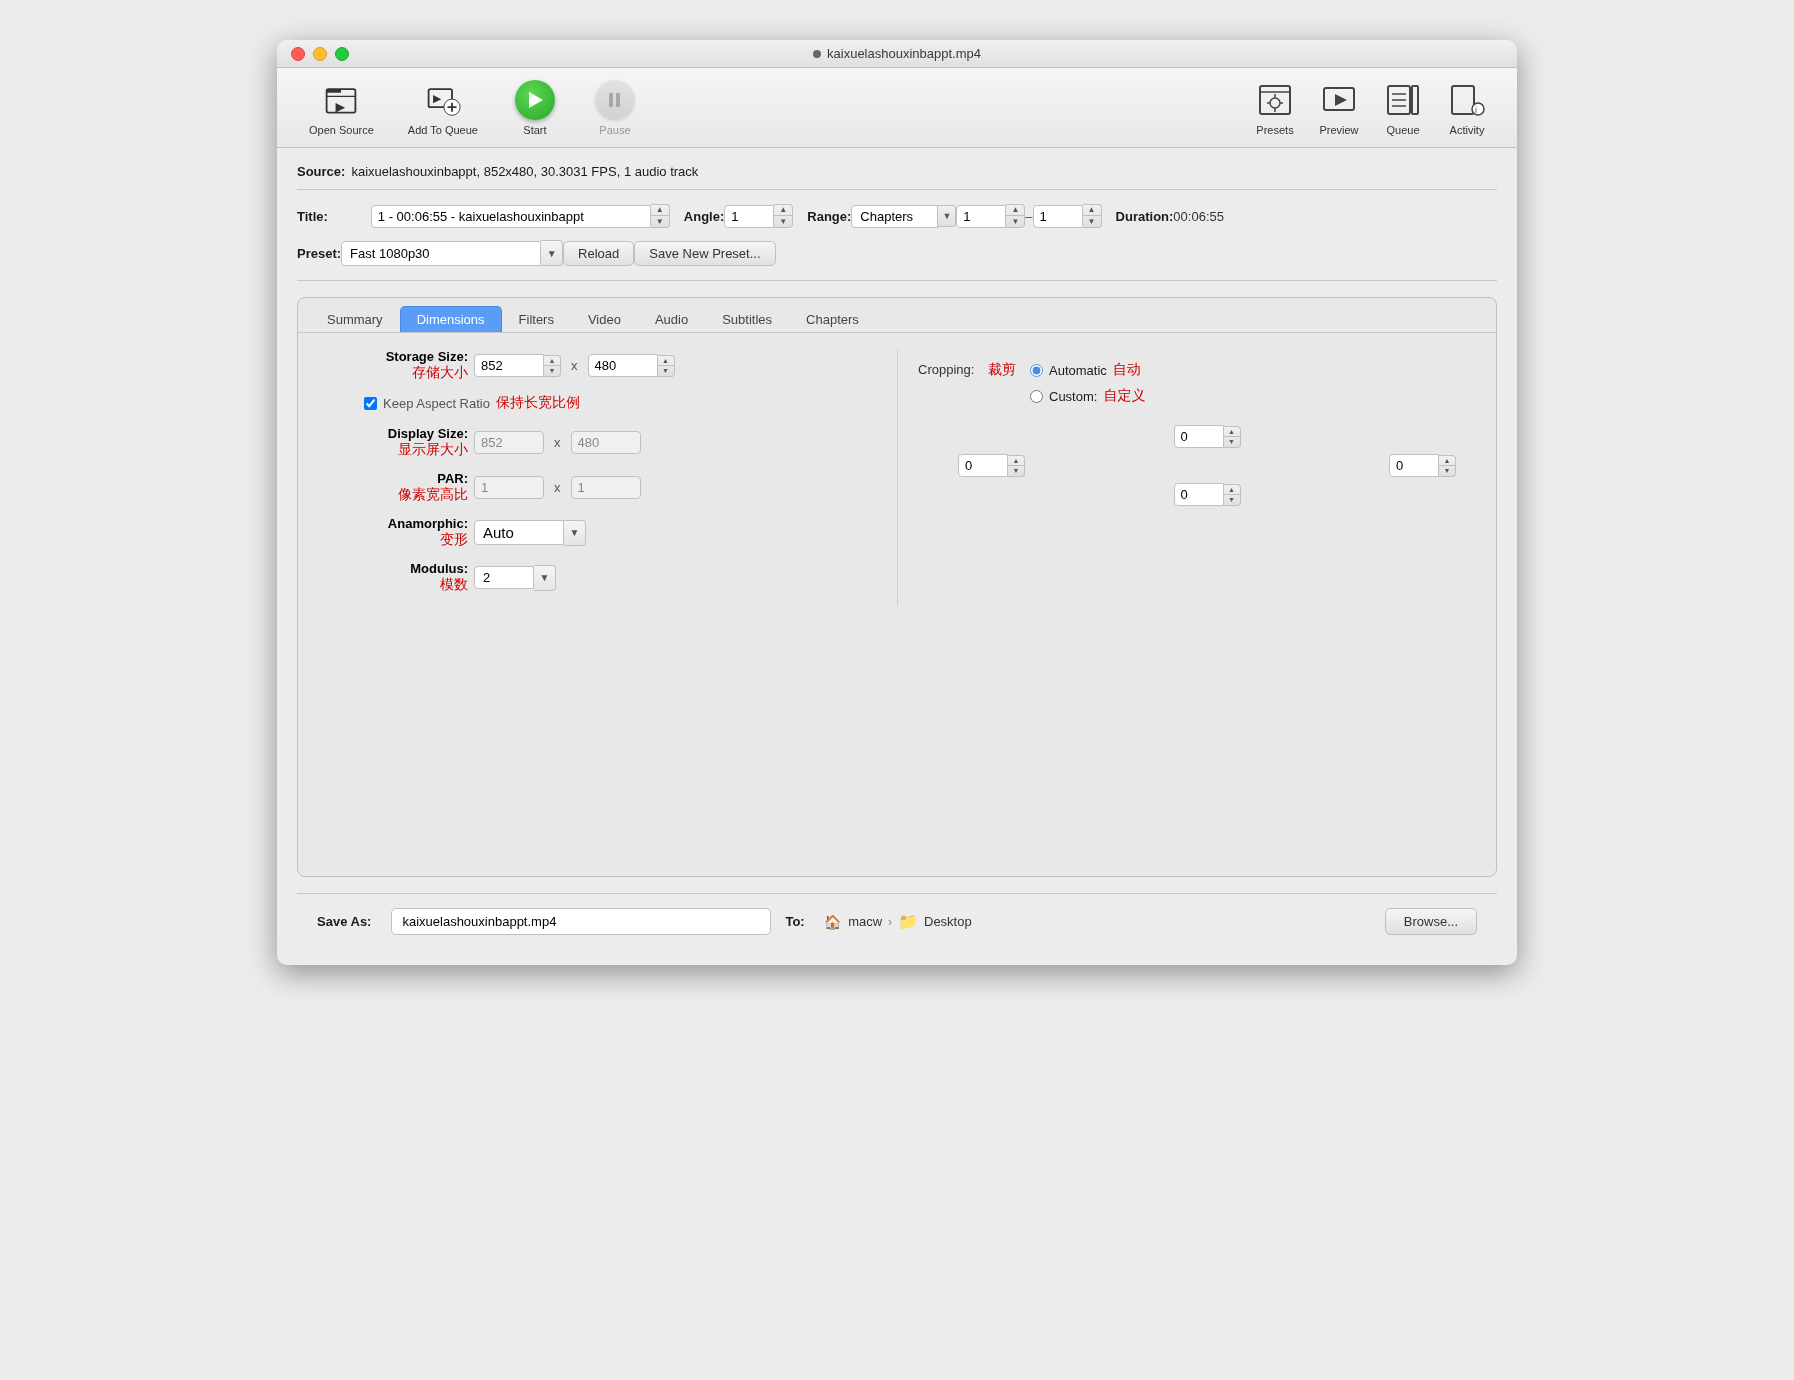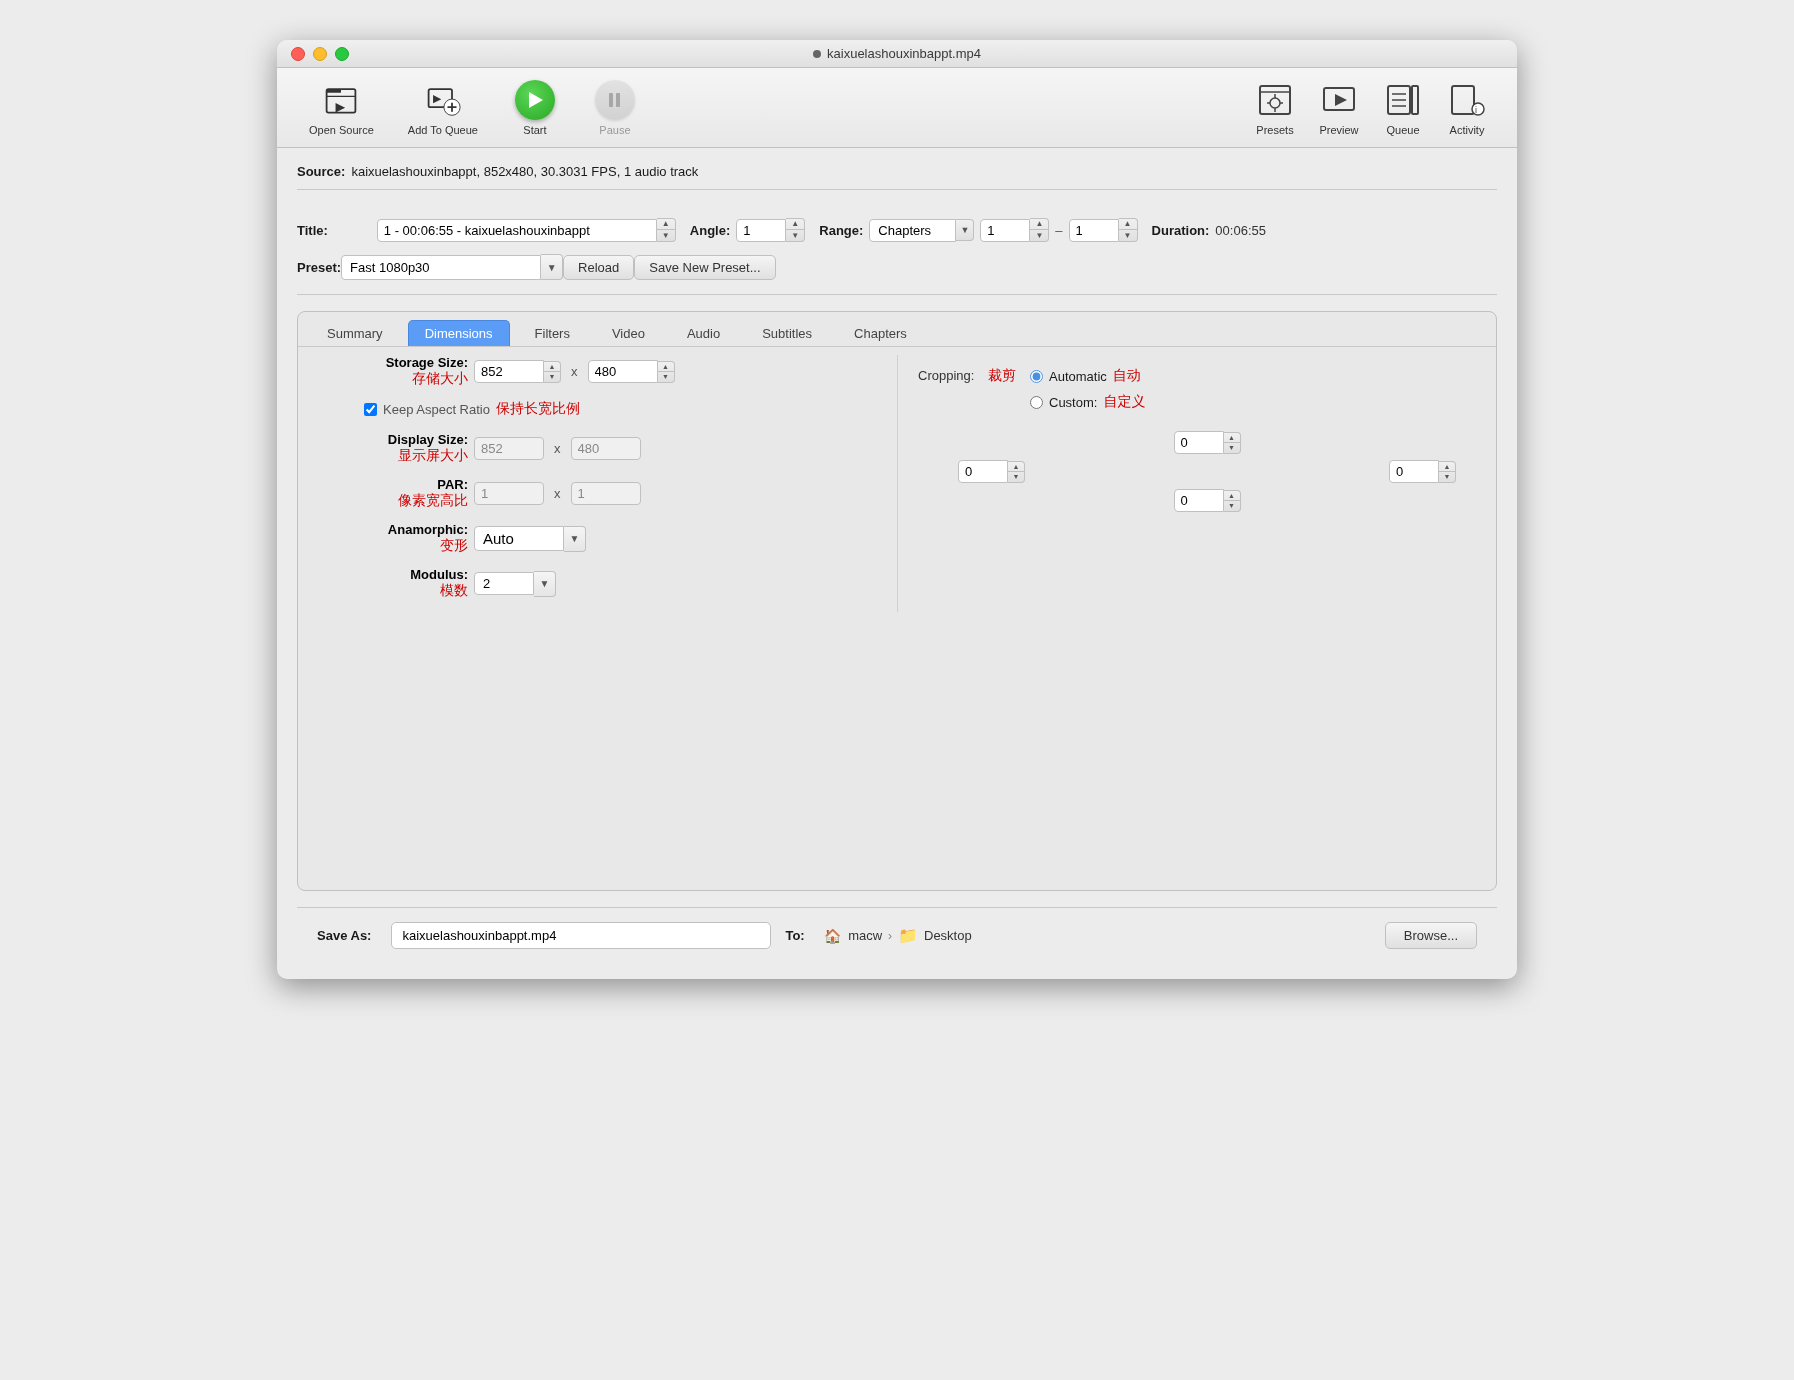--- a/index.html
+++ b/index.html
@@ -158,41 +158,40 @@
 
     
     .main-content {
       padding: 16px 20px;
     }
 
     
     .source-row {
       display: flex;
       align-items: flex-end;
-      margin-bottom: 28px;
+      margin-bottom: 14px;
       border-bottom: 1px solid #c8c8c8;
       padding-bottom: 10px;
     }
     .label-bold {
       font-weight: 600;
       margin-right: 6px;
       white-space: nowrap;
     }
 
     
     .fields-row {
       display: flex;
       align-items: center;
       gap: 14px;
       margin-bottom: 12px;
     }
     .field-group {
       display: flex;
       align-items: center;
-      gap: 6px;
       justify-content: center;
     }
     .field-label {
       font-weight: 600;
       white-space: nowrap;
     }
     .stepper-input {
       display: flex;
       align-items: center;
     }
@@ -319,24 +318,24 @@
     .tab-panel {
       background: #e8e8e8;
       border: 1px solid #c0c0c0;
       border-radius: 8px;
       padding: 0 0 16px;
       margin-bottom: 16px;
       min-height: 580px;
     }
     .tab-bar {
       display: flex;
-      gap: 8px;
+      gap: 0;
       padding: 8px 12px 0;
       border-bottom: 1px solid #c8c8c8;
-      margin-bottom: 0;
+      margin-bottom: 8px;
     }
     .tab {
       padding: 5px 16px;
       font-size: 13px;
       cursor: pointer;
       border-radius: 5px 5px 0 0;
       color: #444;
       border: 1px solid transparent;
       border-bottom: none;
       background: transparent;

